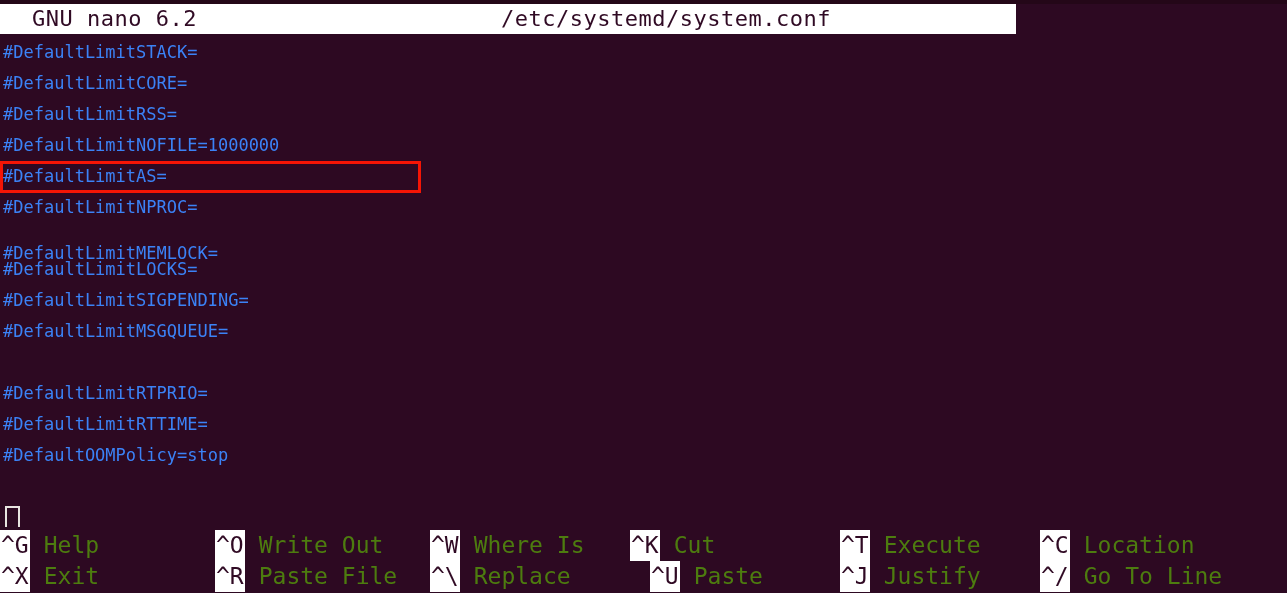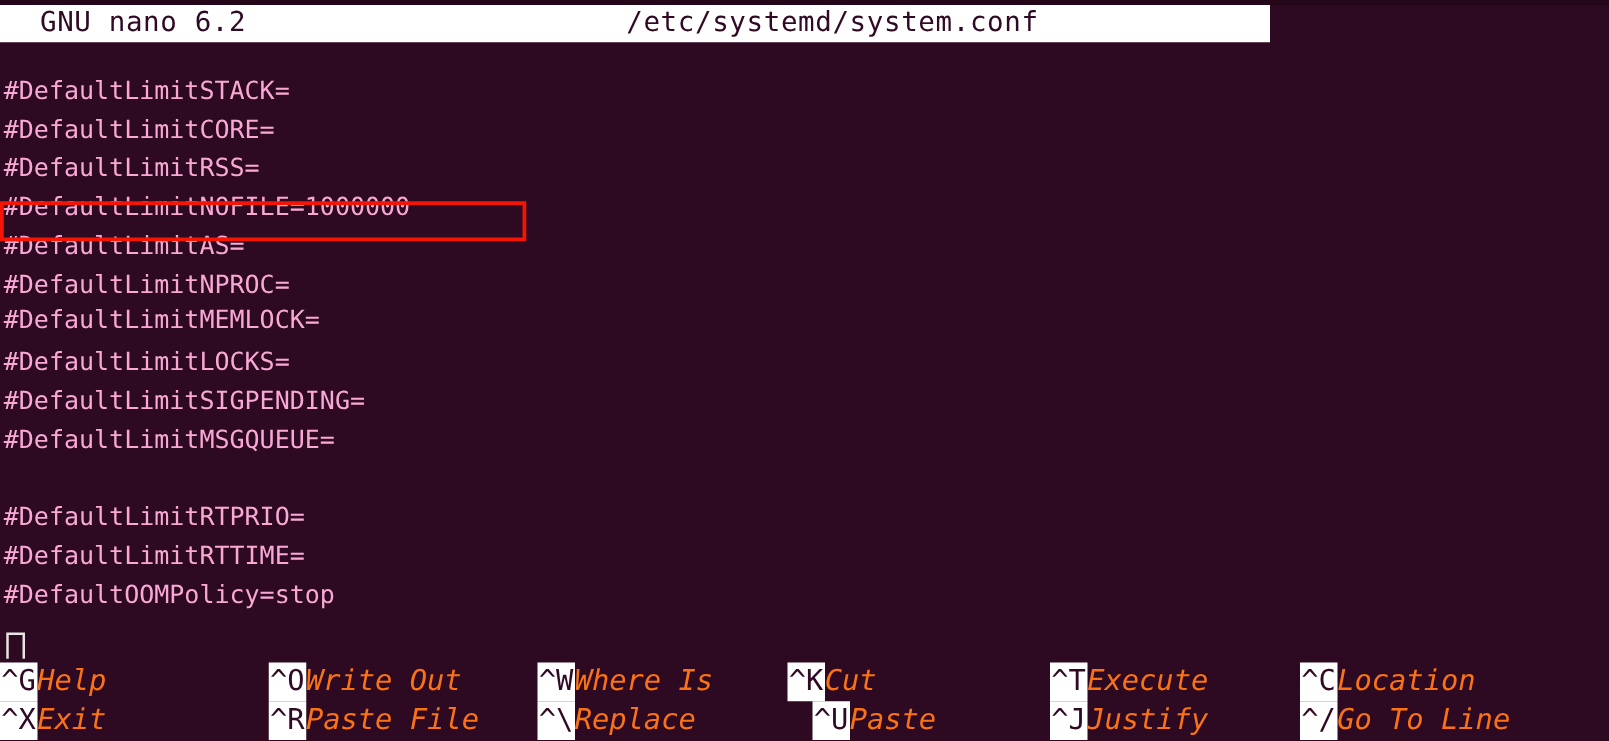--- a/index.html
+++ b/index.html
@@ -64,25 +64,24 @@
     top: 34px;
     width: 1287px;
     height: 490px;
     background: #2d0922;
   }
   .code-line {
     position: absolute;
     left: 3px;
     height: 31px;
     line-height: 31px;
-    font-size: 20px;
-    color: #f9a8d4;
+    font-size: 17px;
+    color: #3b82f6;
     white-space: pre;
     letter-spacing: 0px;
-    margin-top: 20px;
   }
 
   
   .highlight-box {
     position: absolute;
     left: 0px;
     top: 127px;
     width: 421px;
     height: 32px;
     border: 3px solid #f51505;
@@ -130,23 +129,23 @@
   }
   .sc-key {
     display: inline-block;
     background: #ffffff;
     color: #300a24;
     padding: 0 1px;
     letter-spacing: 0px;
   }
   .sc-label {
     display: inline-block;
-    color: #f97316;
+    color: #4d7c0f;
+    margin-left: 14px;
     letter-spacing: 0px;
-    font-style: italic;
   }
 </style>
 </head>
 <body>
 
 <div id="terminal">
 
   <div class="top-strip"></div>
 
   <div class="title-bar">
@@ -155,21 +154,21 @@
   </div>
 
   <div class="editor" id="editor-area">
 
     <div class="code-line" style="top: 3px;">#DefaultLimitSTACK=</div>
       <div class="code-line" style="top: 34px;">#DefaultLimitCORE=</div>
       <div class="code-line" style="top: 65px;">#DefaultLimitRSS=</div>
       <div class="code-line" style="top: 96px;">#DefaultLimitNOFILE=1000000</div>
       <div class="code-line" style="top: 127px;">#DefaultLimitAS=</div>
       <div class="code-line" style="top: 158px;">#DefaultLimitNPROC=</div>
-      <div class="code-line" style="top: 186px;">#DefaultLimitMEMLOCK=</div>
+      <div class="code-line" style="top: 204px;">#DefaultLimitMEMLOCK=</div>
       <div class="code-line" style="top: 220px;">#DefaultLimitLOCKS=</div>
       <div class="code-line" style="top: 251px;">#DefaultLimitSIGPENDING=</div>
       <div class="code-line" style="top: 282px;">#DefaultLimitMSGQUEUE=</div>
       <div class="code-line" style="top: 344px;">#DefaultLimitRTPRIO=</div>
       <div class="code-line" style="top: 375px;">#DefaultLimitRTTIME=</div>
       <div class="code-line" style="top: 406px;">#DefaultOOMPolicy=stop</div>
       <div class="highlight-box"></div>
     <div class="cursor-block"></div>
   </div>
 

